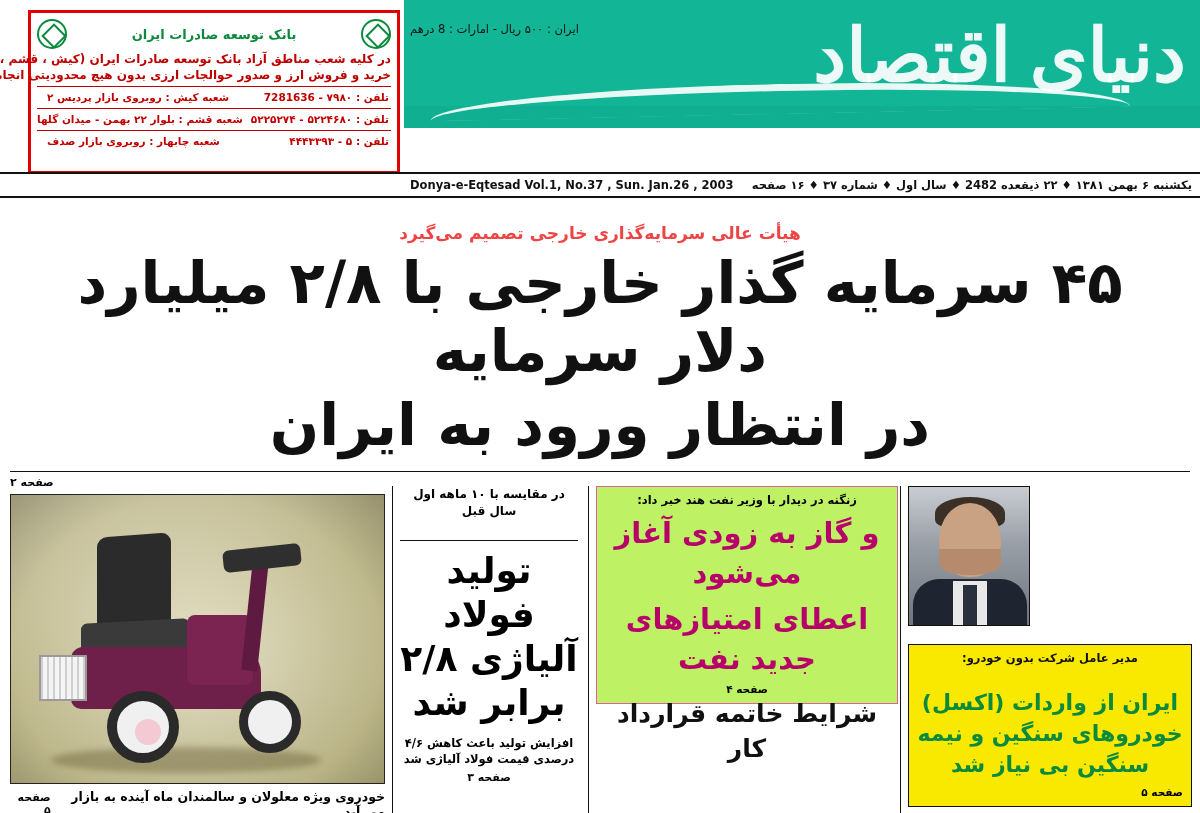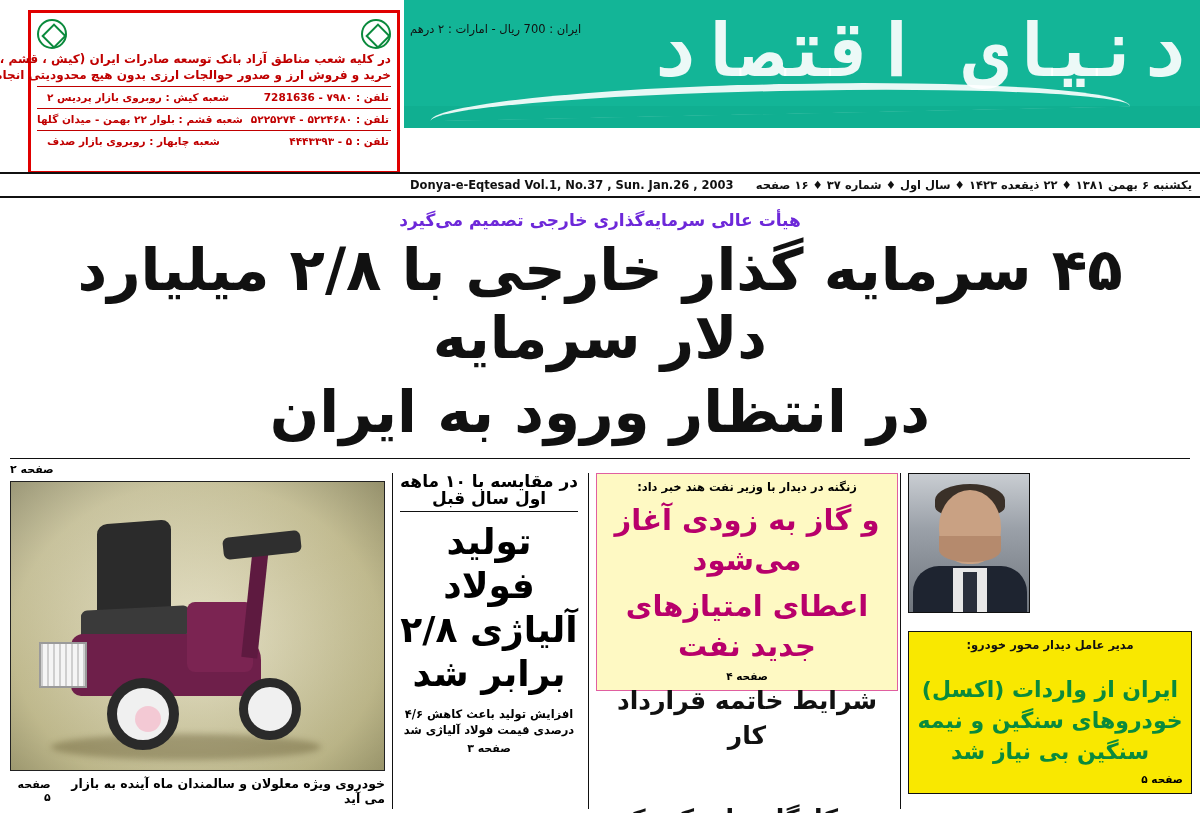--- a/index.html
+++ b/index.html
@@ -35,21 +35,21 @@
     left: 0; bottom: 0; right: 0;
     height: 22px;
     background: #0fa98c;
     opacity: .55;
   }
   .logo-arabic {
     position: absolute;
     right: 14px; top: 2px;
     width: 560px; height: 120px;
     color: rgba(255,255,255,.92);
-    font-family: Liberation Mono, monospace;
+    font-family: Liberation Serif, serif;
     font-size: 74px;
     font-weight: bold;
     text-align: right;
     direction: rtl;
     letter-spacing: -2px;
     line-height: 108px;
     white-space: nowrap;
     overflow: hidden;
     filter: blur(0.3px);
   }
@@ -147,22 +147,22 @@
   }
   .imprint-bar .right { right: 8px; direction: rtl; font-weight: bold; }
   .imprint-bar .center { left: 410px; font-weight: bold; }
 
   
   .kicker {
     text-align: center;
     direction: rtl;
     font-size: 17px;
     font-weight: bold;
-    color: #6d28d9;
-    margin-top: 12px;
+    color: #ef4444;
+    margin-top: 25px;
   }
   .headline {
     direction: rtl;
     text-align: center;
     font-size: 58px;
     font-weight: bold;
     color: #111;
     line-height: 68px;
     margin: 6px 20px 0 20px;
     letter-spacing: -1px;
@@ -236,23 +236,23 @@
 
   
   .steel-col {
     position: absolute;
     left: 400px; top: 8px;
     width: 178px;
     direction: rtl;
     text-align: center;
   }
   .steel-top {
-    font-size: 17px; font-weight: bold; line-height: 17px;
+    font-size: 12px; font-weight: bold; line-height: 17px;
     border-bottom: 1px solid #111;
-    padding-bottom: 4px;
+    padding-bottom: 20px;
   }
   .steel-head {
     font-size: 36px; font-weight: bold; line-height: 44px;
     margin-top: 8px;
   }
   .steel-sub {
     font-size: 11.5px; line-height: 16px; font-weight: bold;
     margin-top: 10px; text-align: center;
   }
   .steel-pg { font-size: 11px; font-weight: bold; margin-top: 4px; }
@@ -264,21 +264,21 @@
 
   
   .oil-box {
     position: absolute;
     left: 596px; top: 8px;
     width: 302px;
     border: 1px solid #e05fa0;
     padding: 6px 8px 8px 8px;
     direction: rtl;
     text-align: center;
-    background: #fef9c3;
+    background: #bef264;
   }
   .oil-kicker { font-size: 11.5px; font-weight: bold; }
   .oil-head {
     font-size: 29px; font-weight: bold; color: #b8006b;
     line-height: 40px; margin-top: 6px;
   }
   .oil-pg { font-size: 10.5px; font-weight: bold; margin-top: 4px; }
 
   .portrait {
     position: absolute;
@@ -327,25 +327,26 @@
 </style>
 </head>
 <body>
 
 <div id="page">
 
   <div class="masthead">
     <div class="teal-block"></div>
     <div class="logo-arabic">دنیای اقتصاد</div>
     <div class="logo-swoosh"></div>
-    <div class="price-line">ایران : 700 ریال - امارات : ۲ درهم</div>
+    <div class="price-line">ایران : ۵۰۰ ریال - امارات : 8 درهم</div>
 
     <div class="ad-box">
       <div class="ad-head">
         <span class="ad-logo"></span>
+        <span class="ad-bankname">بانک توسعه صادرات ایران</span>
         <span class="ad-logo"></span>
       </div>
       <div class="ad-line">در کلیه شعب مناطق آزاد بانک توسعه صادرات ایران (کیش ، قشم ، چابهار)</div>
       <div class="ad-line">خرید و فروش ارز و صدور حوالجات ارزی بدون هیچ محدودیتی انجام می پذیرد.</div>
       <hr class="ad-sep">
       <div class="ad-branch">
         <span>تلفن : ۷۹۸۰ - 7281636</span>
         <span>شعبه کیش : روبروی بازار پردیس ۲</span>
       </div>
       <hr class="ad-sep">
@@ -355,21 +356,21 @@
       </div>
       <hr class="ad-sep">
       <div class="ad-branch">
         <span>تلفن : ۵ - ۴۴۴۳۳۹۳</span>
         <span>شعبه چابهار : روبروی بازار صدف</span>
       </div>
     </div>
   </div>
 
   <div class="imprint-bar">
-    <span class="right">یکشنبه ۶ بهمن ۱۳۸۱ ♦ ۲۲ ذیقعده ۱۴۲۳ ♦ سال اول ♦ شماره ۳۷ ♦ ۱۶ صفحه</span>
+    <span class="right">یکشنبه ۶ بهمن ۱۳۸۱ ♦ ۲۲ ذیقعده 2482 ♦ سال اول ♦ شماره ۳۷ ♦ ۱۶ صفحه</span>
     <span class="center">Donya-e-Eqtesad    Vol.1, No.37 , Sun. Jan.26 , 2003</span>
   </div>
 
   <div class="kicker">هیأت عالی سرمایه‌گذاری خارجی تصمیم می‌گیرد</div>
   <div class="headline">۴۵ سرمایه گذار خارجی با ۲/۸ میلیارد دلار سرمایه</div>
   <div class="headline">در انتظار ورود به ایران</div>
   <div class="rule-full"></div>
 
   <div class="lower">
 
@@ -423,19 +424,19 @@
 
     <div class="work-box">
       <div class="work-head">شرایط خاتمه قرارداد کار</div>
       <div class="work-head">در کارگاه های کوچک تغییر می کند</div>
 
     </div>
 
     <div class="vline" style="left:900px; top:8px; height:336px;"></div>
 
     <div class="auto-box">
-      <div class="auto-kicker">مدیر عامل دیدار محور خودرو:</div>
+      <div class="auto-kicker">مدیر عامل شرکت بدون خودرو:</div>
       <div class="auto-head">ایران از واردات (اکسل) خودروهای سنگین و نیمه سنگین بی نیاز شد</div>
       <div class="auto-pg">صفحه ۵</div>
     </div>
 
   </div>
 </div>
 
 </body></html>

